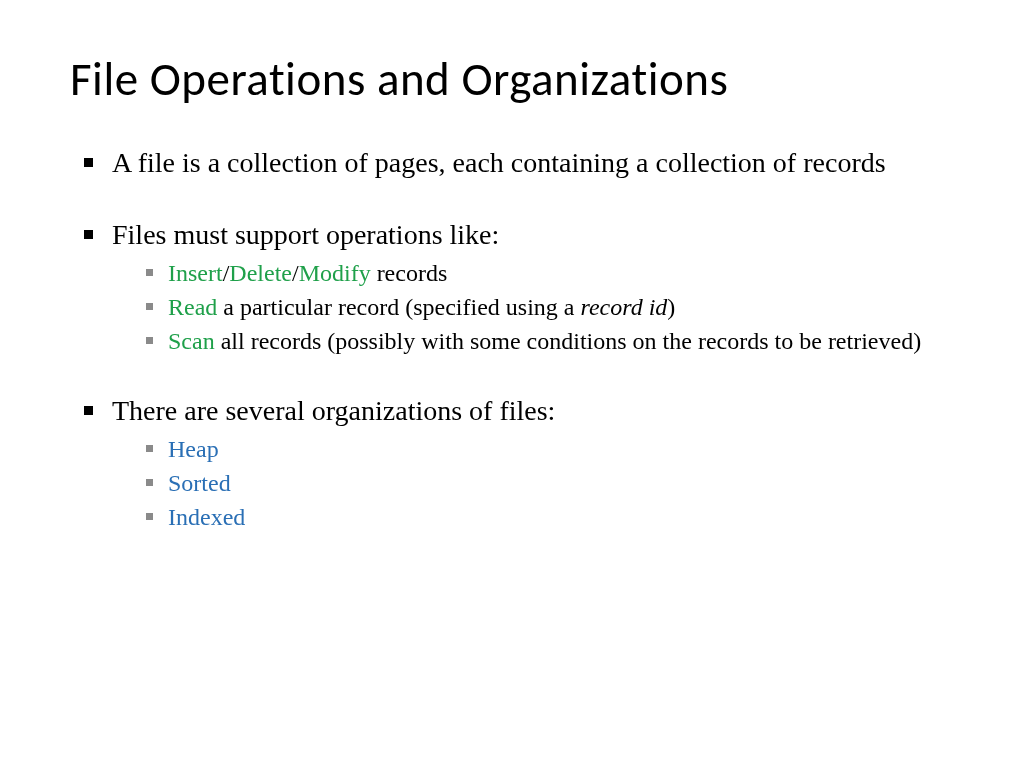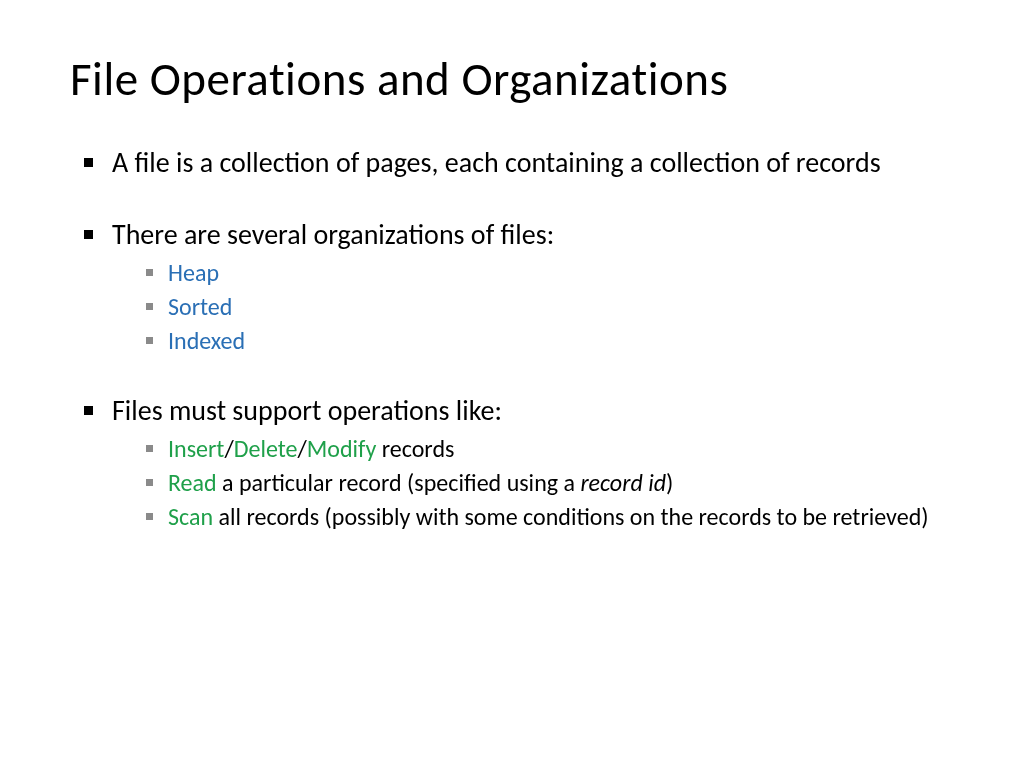--- a/index.html
+++ b/index.html
@@ -15,20 +15,21 @@
   .title {
     font-size: 47px;
     font-weight: 400;
     text-align: left;
     margin-bottom: 38px;
     letter-spacing: 0.5px;
   }
   ul.top {
     list-style: none;
     padding-left: 14px;
+    font-family: Liberation Serif, serif;
   }
   ul.top > li {
     position: relative;
     padding-left: 28px;
     font-size: 28px;
     line-height: 1.22;
     margin-bottom: 38px;
   }
   ul.top > li::before {
     content: "";
@@ -69,36 +70,36 @@
 
 <h1 class="title">File Operations and Organizations</h1>
 
 <ul class="top">
 
   <li>
     <span>A file is a collection of pages, each containing a collection of records</span>
   </li>
 
   <li>
-    <span>There are several organizations of files:</span>
-    <ul class="sub">
-      <li><span class="blue">Heap</span></li>
-      <li><span class="blue">Sorted</span></li>
-      <li><span class="blue">Indexed</span></li>
-    </ul>
-  </li>
-
-  <li>
     <span>Files must support operations like:</span>
     <ul class="sub">
       <li>
         <span class="green">Insert</span><span>/</span><span class="green">Delete</span><span>/</span><span class="green">Modify</span><span> records</span>
       </li>
       <li>
         <span class="green">Read</span><span> a particular record (specified using a </span><span class="ital">record id</span><span>)</span>
       </li>
       <li>
         <span class="green">Scan</span><span> all records (possibly with some conditions on the records to be retrieved)</span>
       </li>
     </ul>
   </li>
 
+  <li>
+    <span>There are several organizations of files:</span>
+    <ul class="sub">
+      <li><span class="blue">Heap</span></li>
+      <li><span class="blue">Sorted</span></li>
+      <li><span class="blue">Indexed</span></li>
+    </ul>
+  </li>
+
 </ul>
 
 </body></html>

